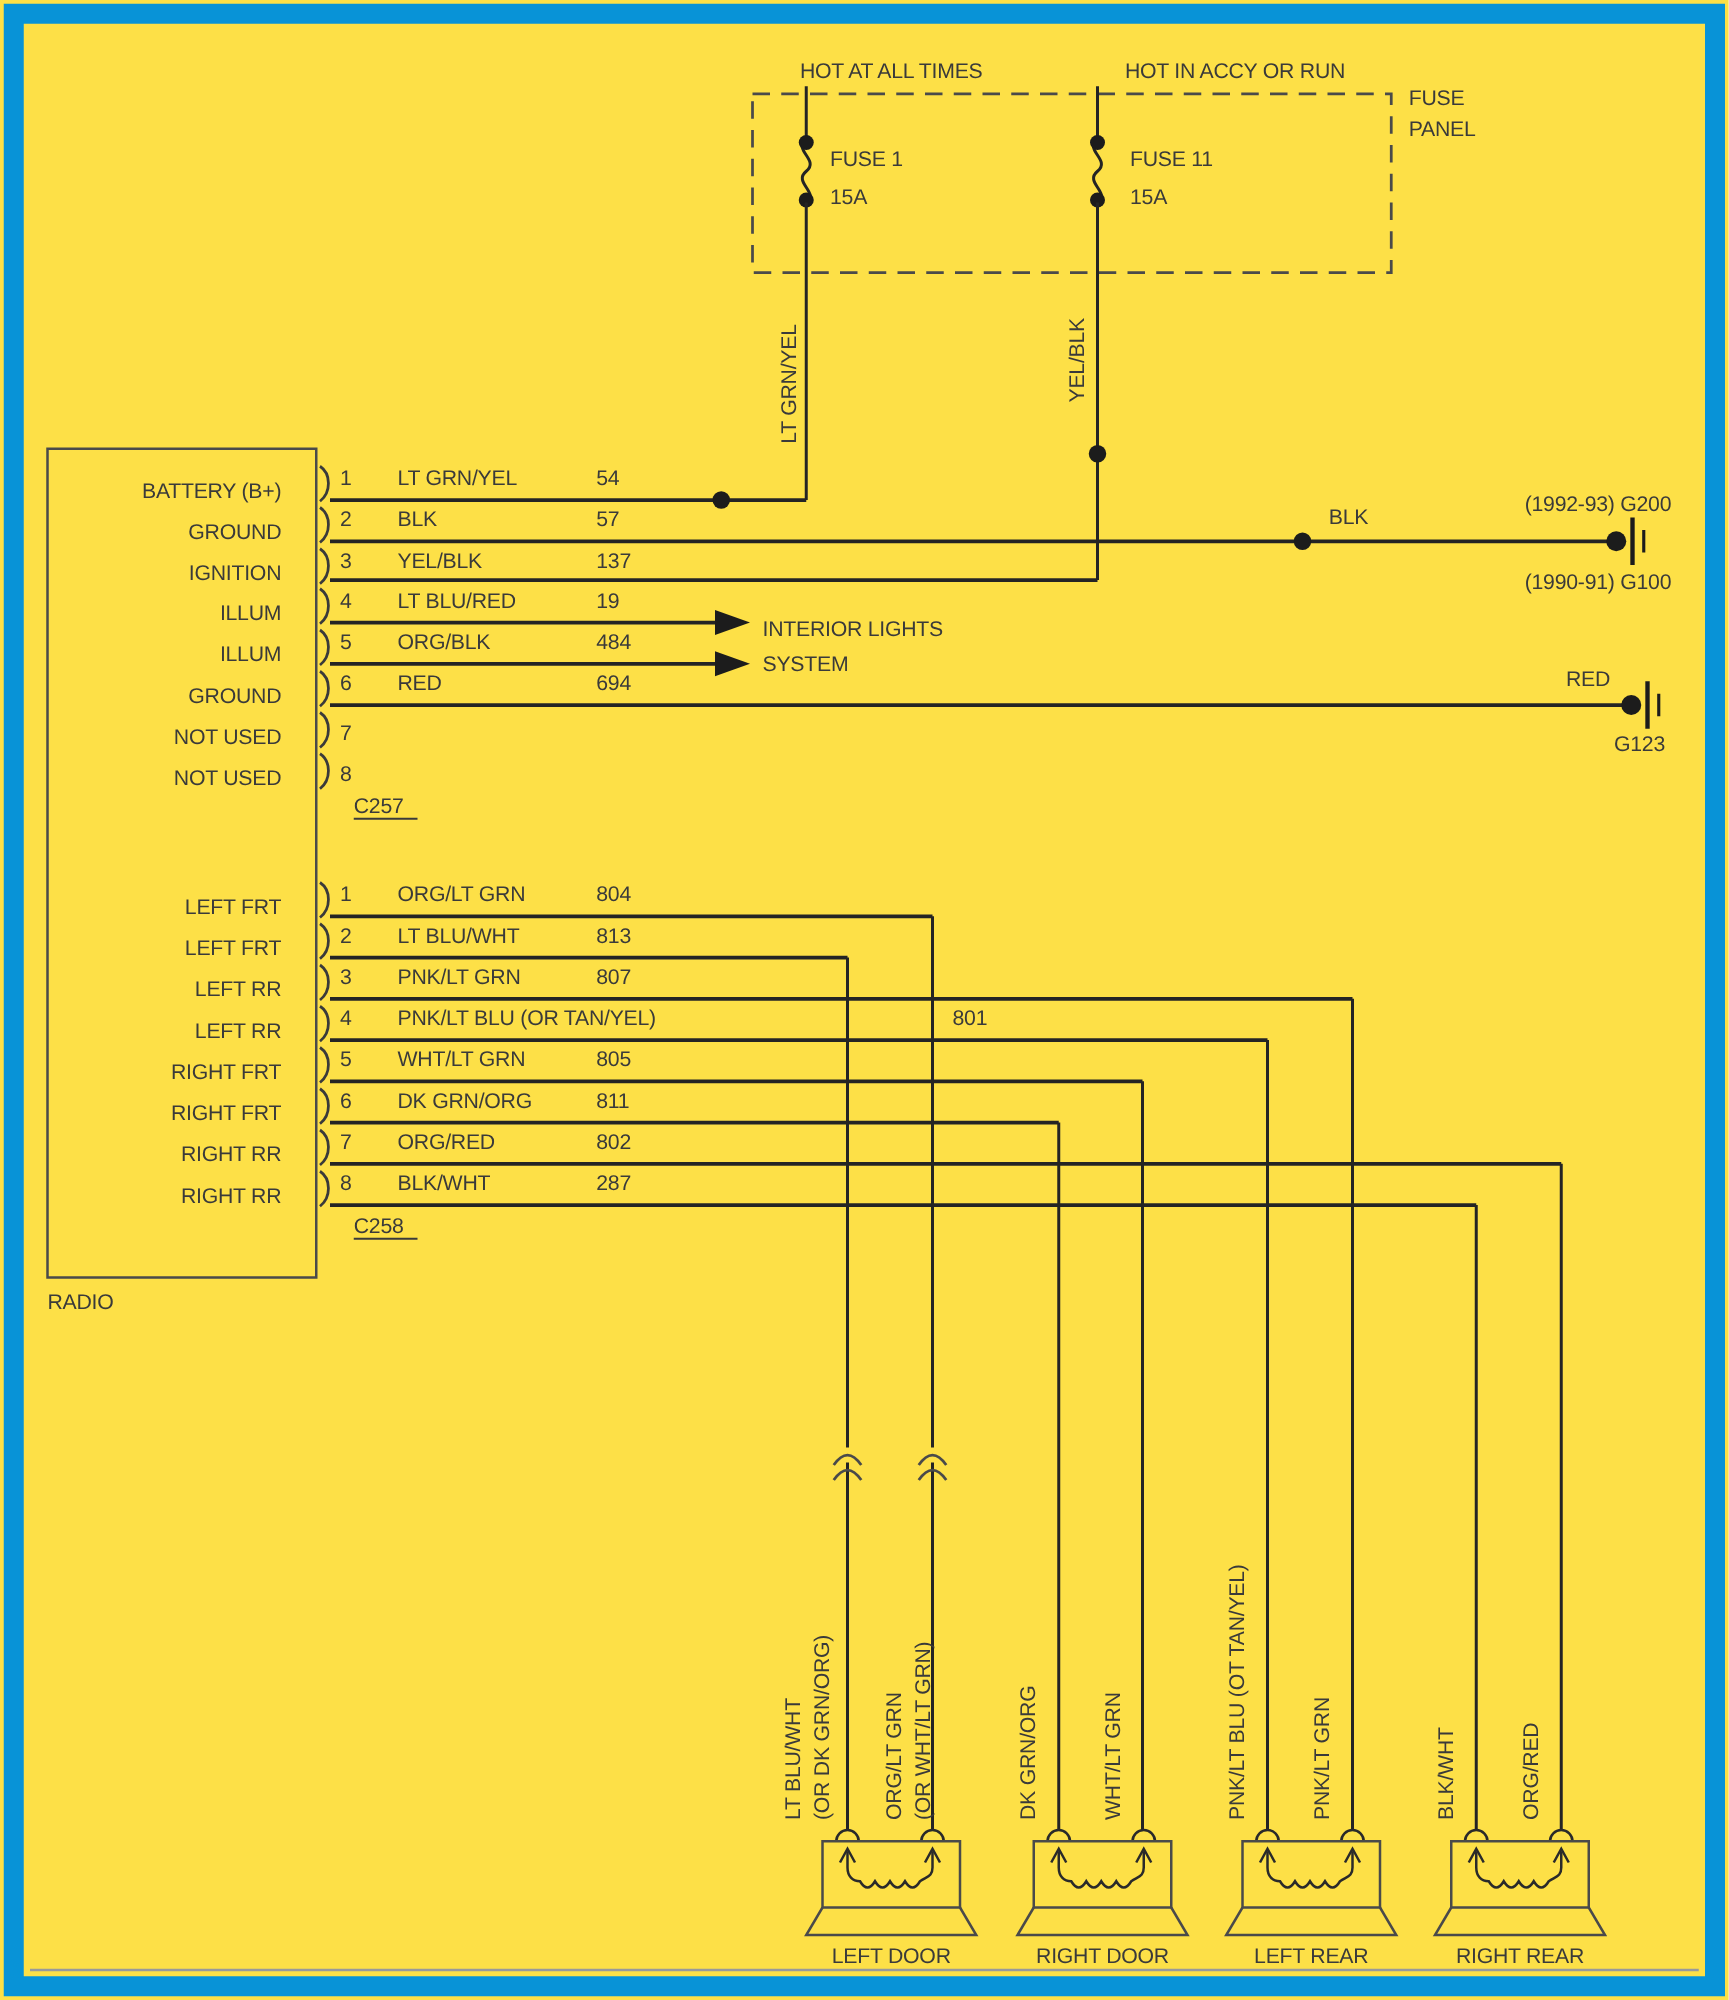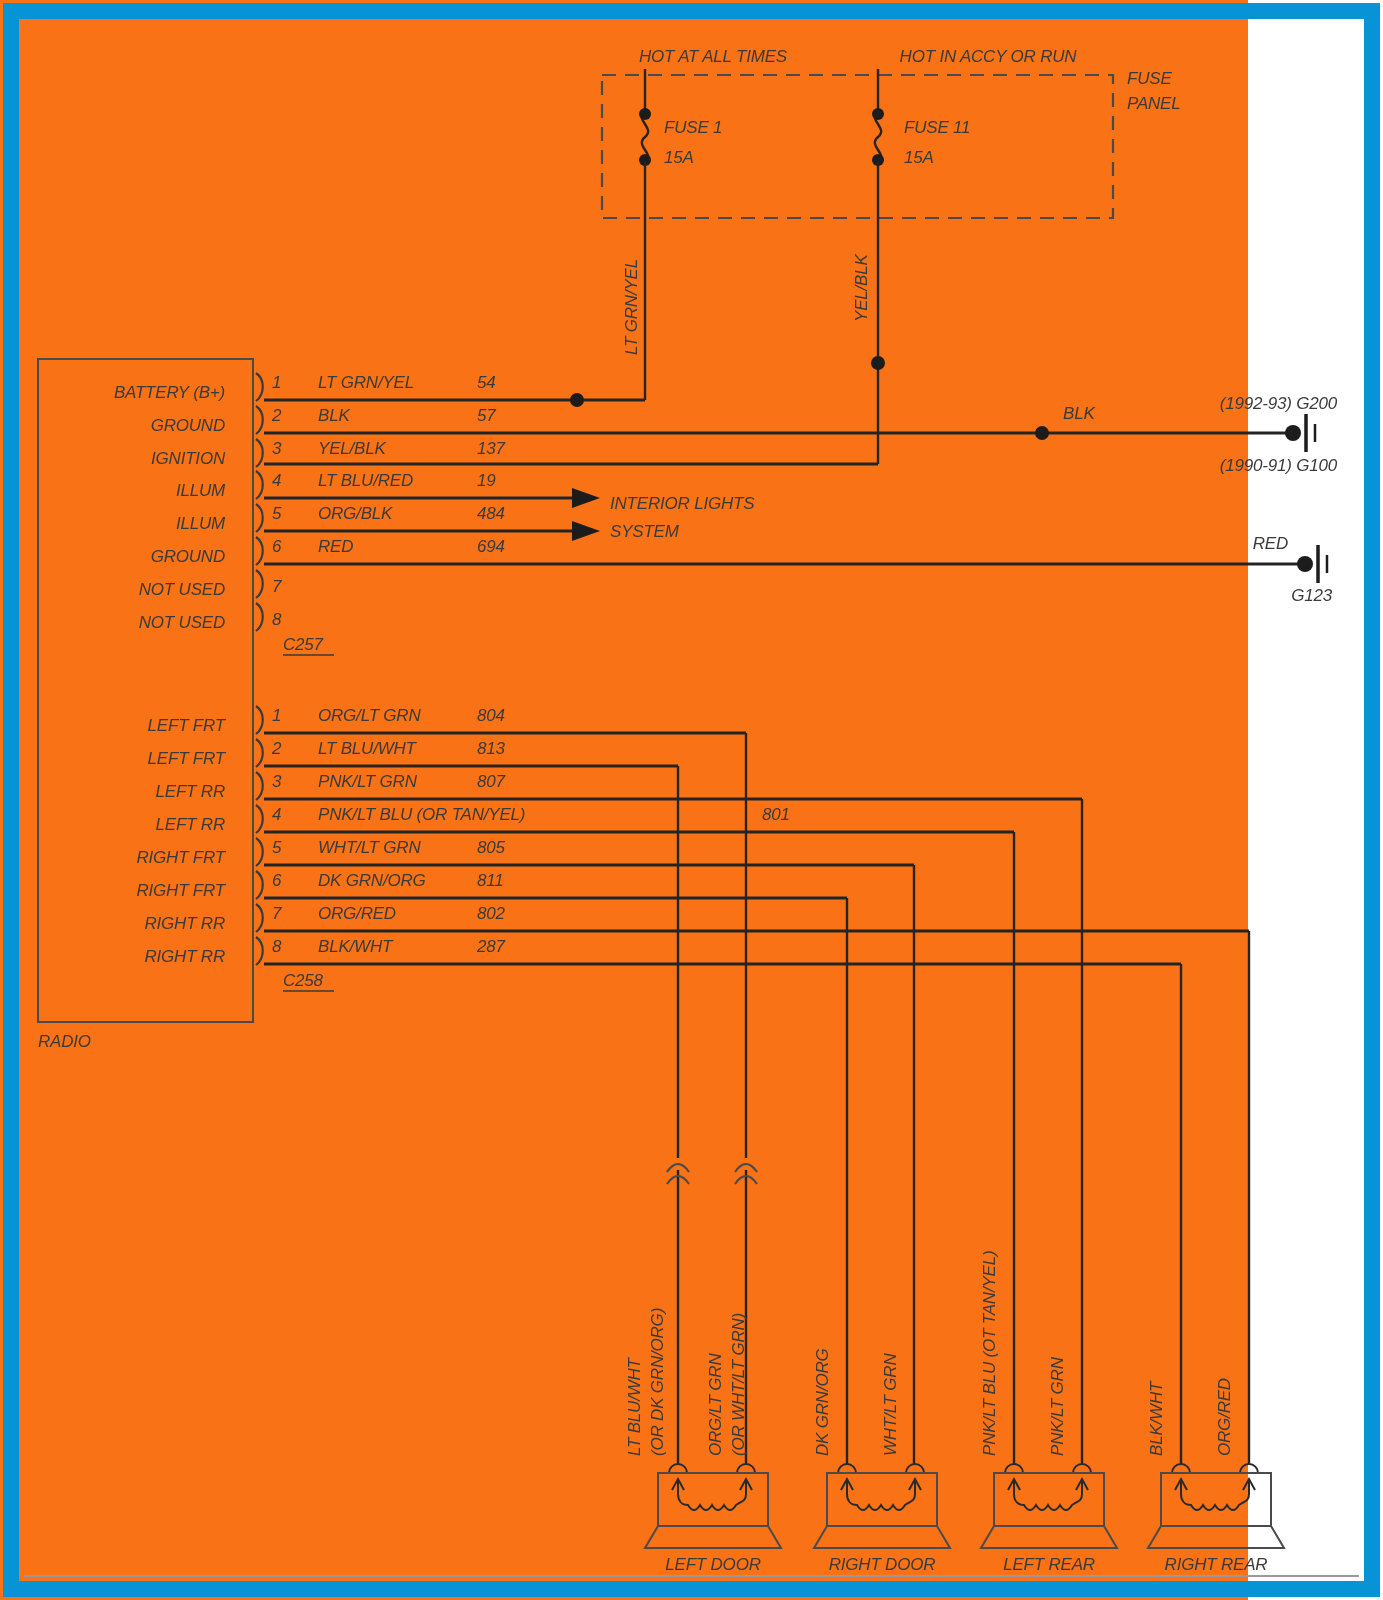--- a/index.html
+++ b/index.html
@@ -1,16 +1,16 @@
 <!DOCTYPE html>
 <html><head>
 <meta charset="utf-8">
 <style>
   html,body{margin:0;padding:0;background:#ffffff;}
-  .stage{position:relative;width:1248px;height:1600px;background:#f97316;font-style:italic;}
+  .stage{position:relative;width:1383px;height:1600px;background:#fde047;}
   svg{display:block;}
   text{font-family:"Liberation Sans","DejaVu Sans",sans-serif;font-size:17px;fill:#3a3a3a;letter-spacing:-0.2px;}
   .wire{stroke:#242424;stroke-width:3;fill:none;}
   .wire-thin{stroke:#242424;stroke-width:2.4;fill:none;}
   .boxline{stroke:#4a4a4a;stroke-width:2;fill:none;}
   .dash{stroke:#4a4a4a;stroke-width:2.2;fill:none;stroke-dasharray:14 9;}
   .bracket{stroke:#3a3a3a;stroke-width:2.2;fill:none;}
   .dot{fill:#1c1c1c;}
   .coil{stroke:#2a2a2a;stroke-width:2;fill:none;}
   .gbar{stroke:#1c1c1c;fill:none;}

